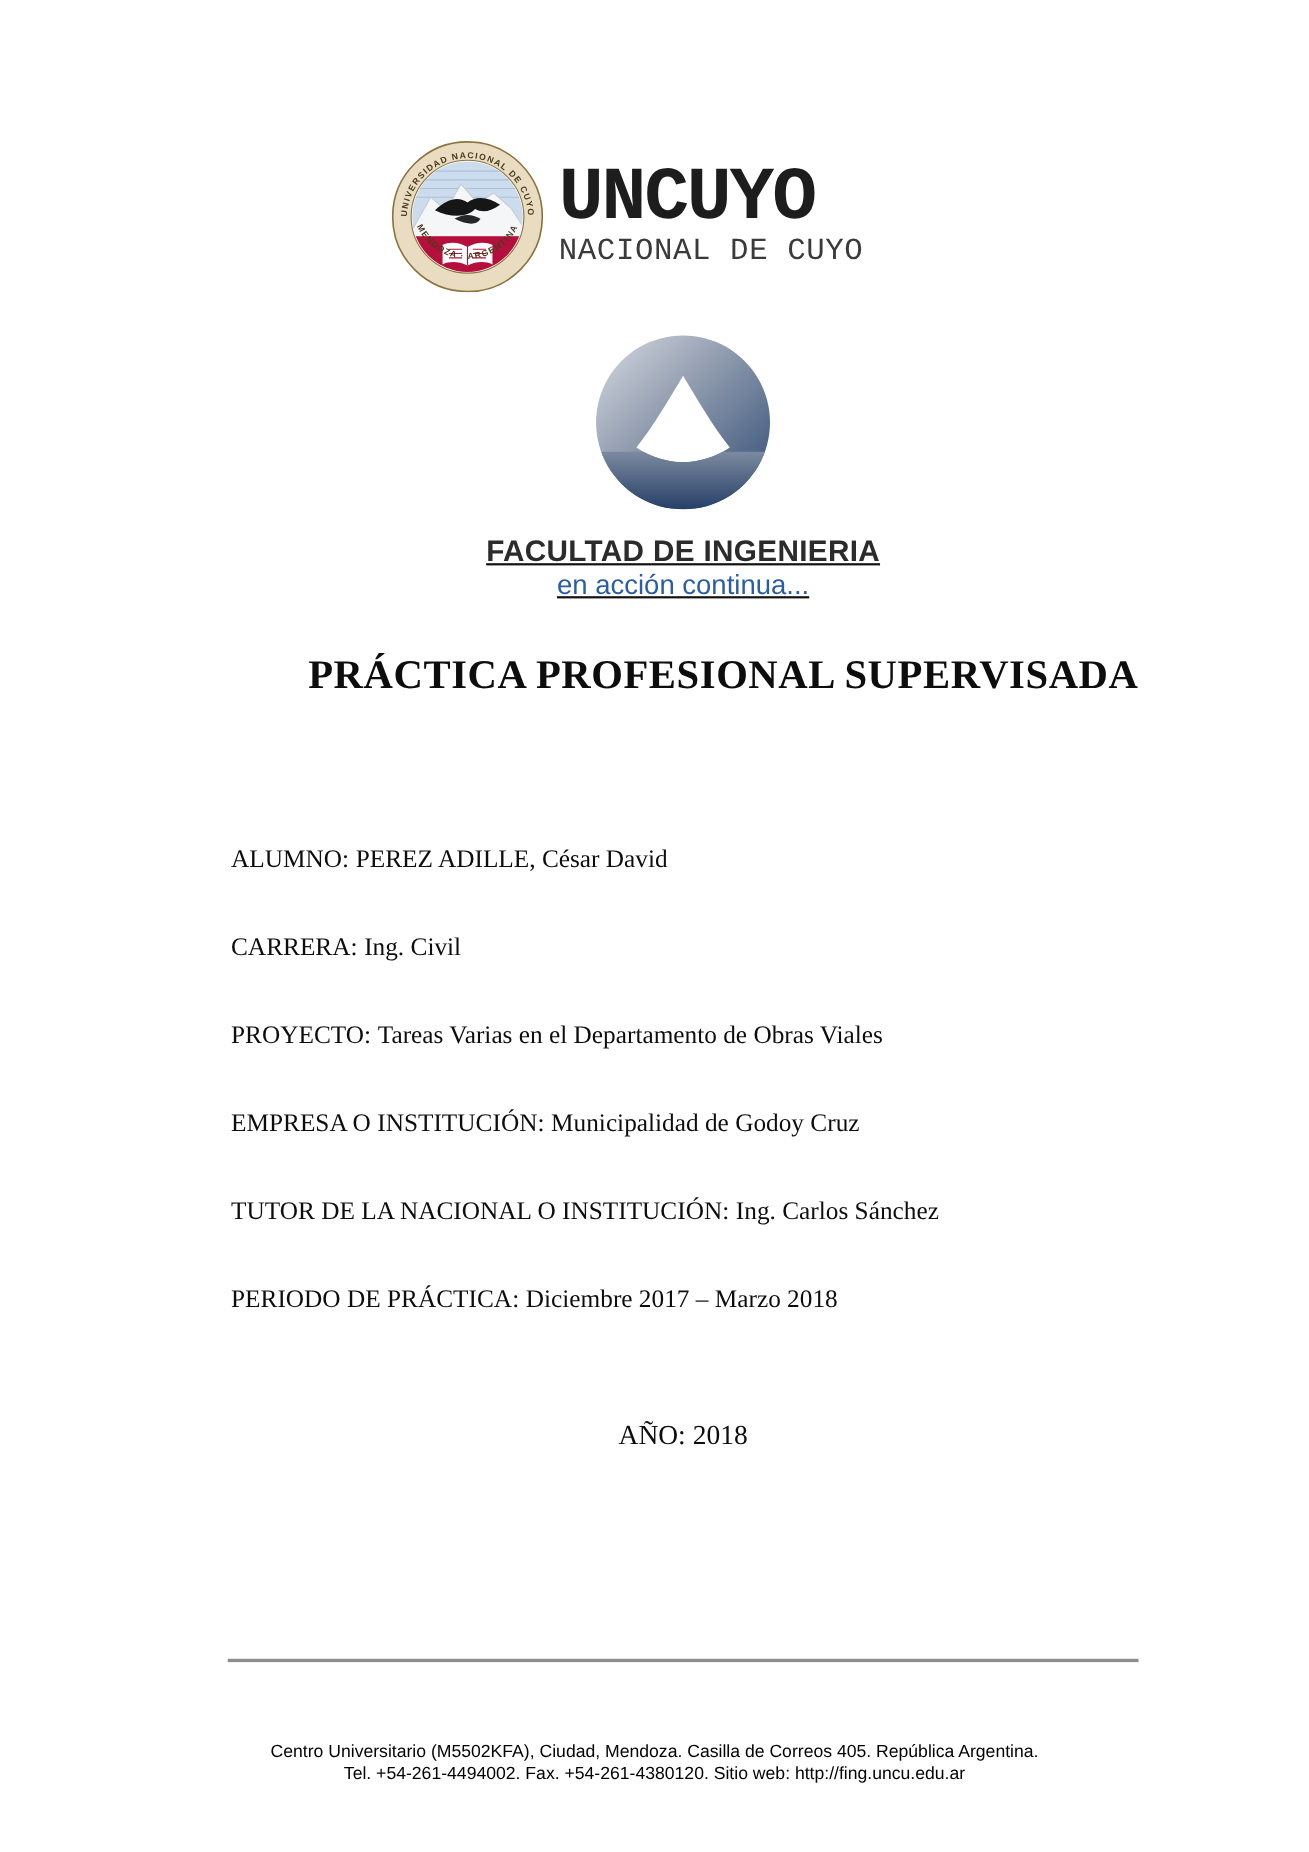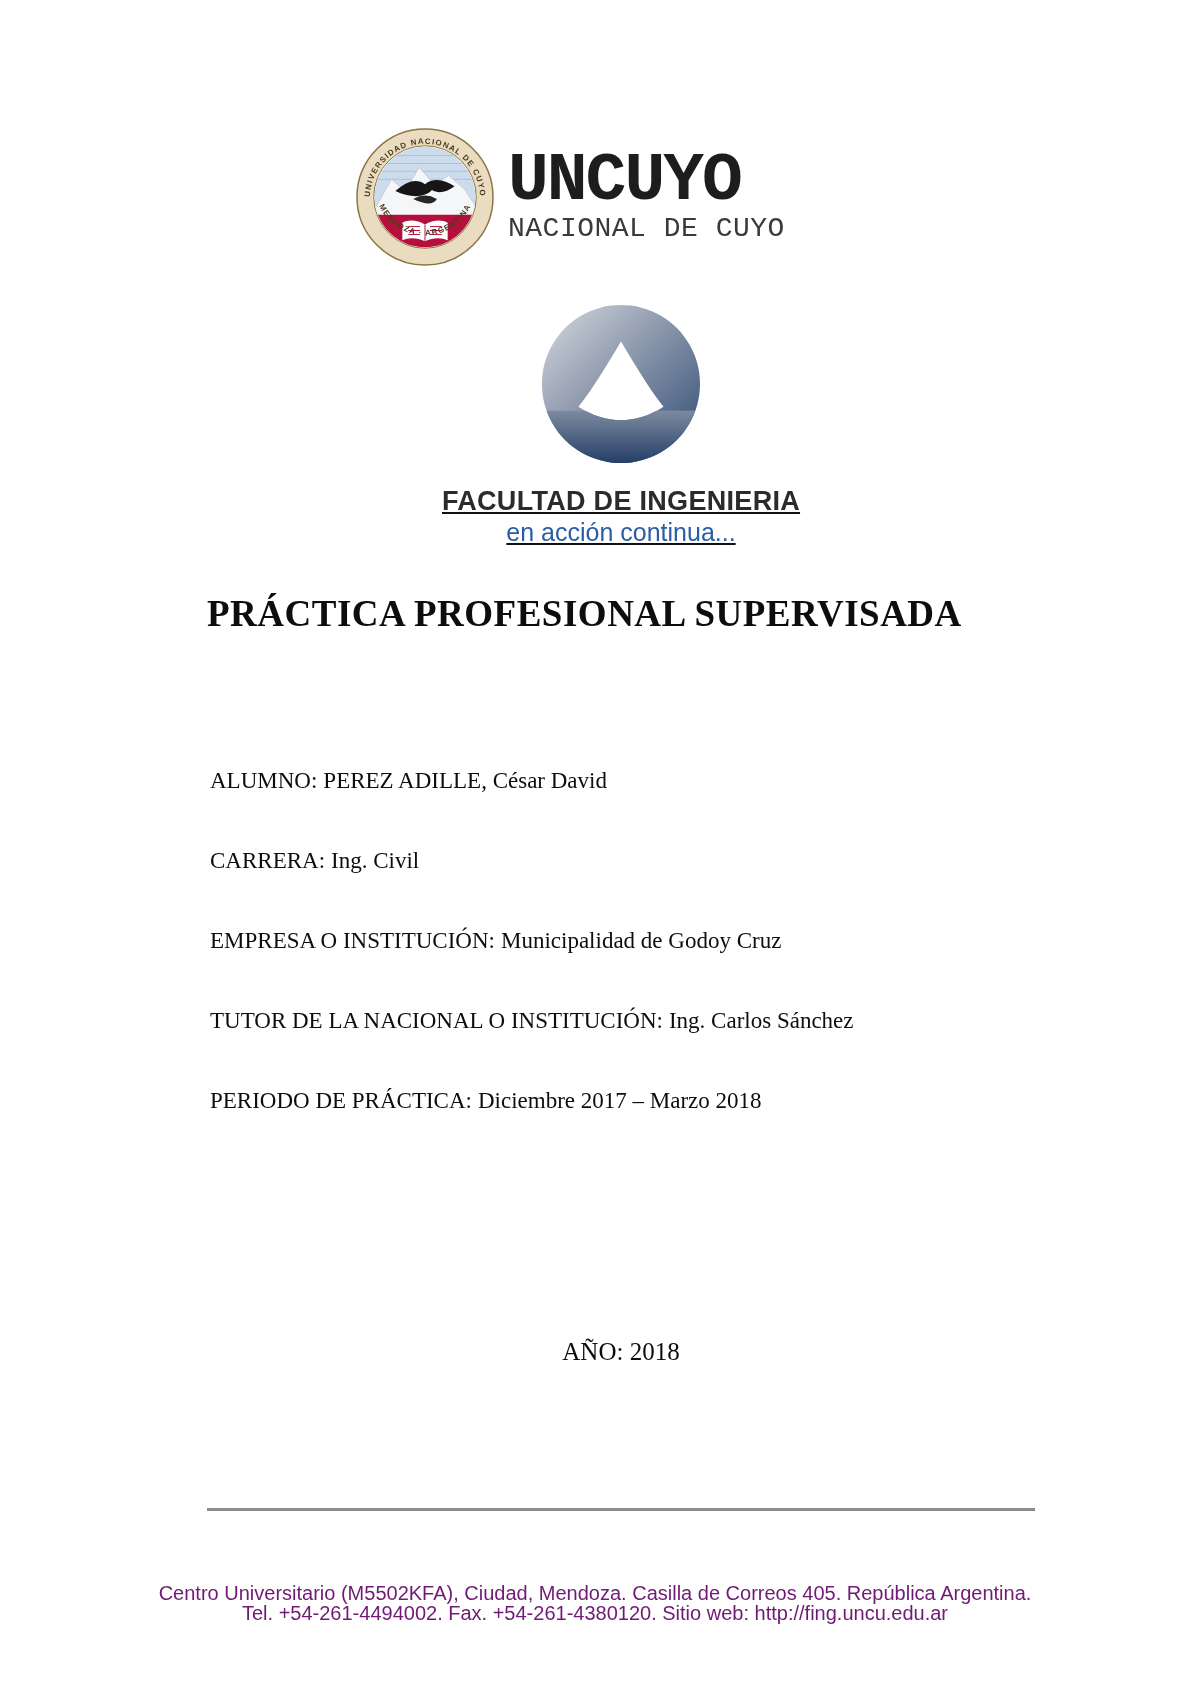--- a/index.html
+++ b/index.html
@@ -38,46 +38,46 @@
     font-family:"Liberation Sans", sans-serif;
     font-size:27px;font-weight:700;color:#2b2b2b;letter-spacing:0.3px;
   }
   .fi-tagline{
     font-family:"Liberation Sans", sans-serif;
     font-size:25px;font-weight:400;color:#2a5da5;margin-top:1px;
   }
   
   .title{
     position:absolute;top:592px;left:207px;width:828px;margin:0;
-    text-align:left;
+    text-align:right;
     font-family:"Liberation Serif", serif;
     font-size:37px;font-weight:700;color:#0d0d0d;letter-spacing:0.5px;
   }
   
   .fields{position:absolute;top:766px;left:210px;width:860px;}
   .field{
     height:30px;margin-bottom:50px;
     font-size:23px;line-height:30px;color:#0d0d0d;
     white-space:nowrap;
   }
   .field .label{margin-right:6px;}
   .year-line{
-    position:absolute;top:1338px;left:207px;width:828px;
+    position:absolute;top:1292px;left:207px;width:828px;
     text-align:center;font-size:25px;color:#0d0d0d;
   }
   
   .divider{
     position:absolute;top:1508px;left:207px;width:828px;height:3px;
     background:#8d8d8d;
   }
   .footer{
     position:absolute;top:1583px;left:0;width:1190px;
     text-align:center;
     font-family:"Liberation Sans", sans-serif;
-    font-size:20px;line-height:20px;color:#701a75;
+    font-size:16px;line-height:20px;color:#000000;
   }
 </style>
 </head>
 <body>
 
 <div class="page">
 
   <div class="uncuyo-header">
     <svg class="seal" viewBox="0 0 140 140" aria-hidden="true">
       <defs>
@@ -140,20 +140,23 @@
   <h1 class="title">PRÁCTICA PROFESIONAL SUPERVISADA</h1>
 
   <div class="fields">
     <div class="field">
       <span class="label">ALUMNO:</span><span>PEREZ ADILLE, César David</span>
     </div>
     <div class="field">
       <span class="label">CARRERA:</span><span>Ing. Civil</span>
     </div>
     <div class="field">
+      <span class="label">PROYECTO:</span><span>Tareas Varias en el Departamento de Obras Viales</span>
+    </div>
+    <div class="field">
       <span class="label">EMPRESA O INSTITUCIÓN:</span><span>Municipalidad de Godoy Cruz</span>
     </div>
     <div class="field">
       <span class="label">TUTOR DE LA NACIONAL O INSTITUCIÓN:</span><span>Ing. Carlos Sánchez</span>
     </div>
     <div class="field">
       <span class="label">PERIODO DE PRÁCTICA:</span><span>Diciembre 2017 – Marzo 2018</span>
     </div>
   </div>
 

